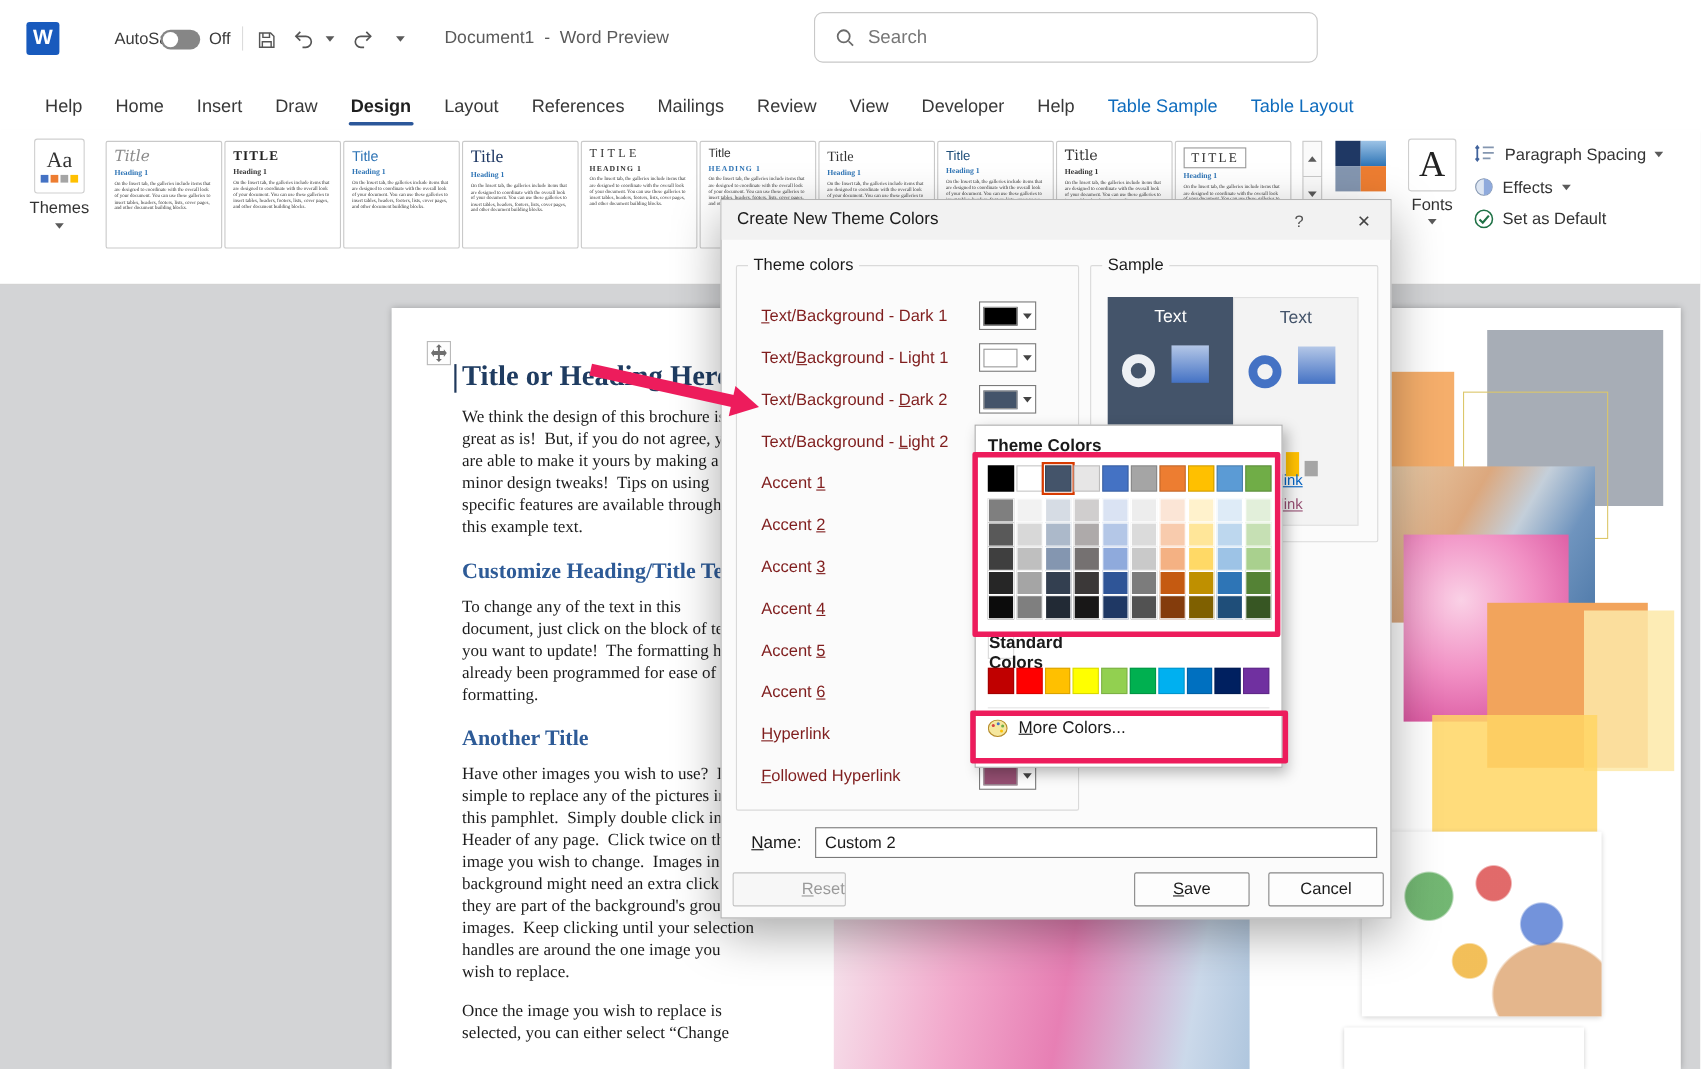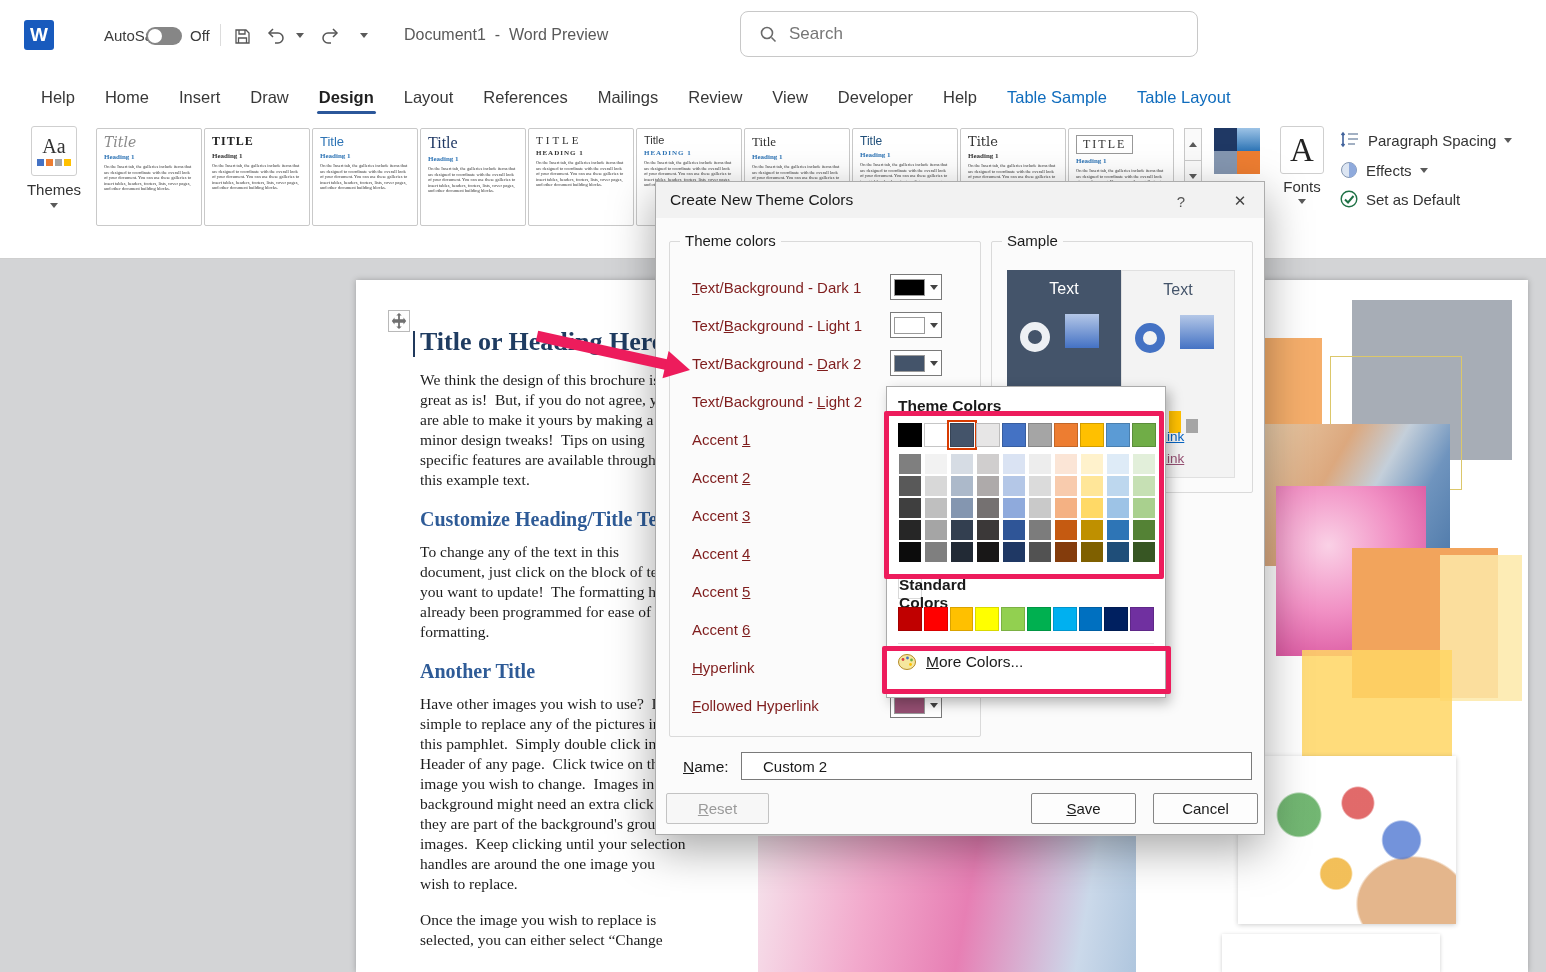--- a/index.html
+++ b/index.html
@@ -116,23 +116,23 @@
   .donut { position:absolute; width:30px; height:30px; border-radius:50%; left:13px; top:52px; }
   .sample-dark .donut { border:8px solid #EDF0F4; }
   .sample-light .donut { border:8px solid #4472C4; }
   .gsq { position:absolute; width:34px; height:34px; left:58px; top:44px; background:linear-gradient(180deg,#B4C7E7,#4472C4); }
   .bars { position:absolute; left:13px; bottom:44px; display:flex; align-items:flex-end; gap:5px; height:44px; }
   .sbar { width:12px; }
   .slink { position:absolute; left:6px; font-size:13.5px; text-decoration:underline; white-space:nowrap; }
   .slink.l1 { top:158px; } .slink.l2 { top:180px; }
 
   .name-label { position:absolute; left:27px; top:576px; font-size:15.5px; }
-  .name-input { position:absolute; left:85px; top:570px; width:511px; height:28px; border:1px solid #7a7a7a; font-size:15px; padding:0 21px; background:#fff; color:#1a1a1a; font-family:"Liberation Sans",sans-serif; }
+  .name-input { position:absolute; left:85px; top:570px; width:511px; height:28px; border:1px solid #7a7a7a; font-size:15px; padding:0 8px; background:#fff; color:#1a1a1a; font-family:"Liberation Sans",sans-serif; }
   .btn { position:absolute; top:611px; height:31px; border:1px solid #868686; background:#FDFDFD; font-size:15px; border-radius:2px; cursor:pointer; font-family:"Liberation Sans",sans-serif; color:#1a1a1a; }
-  .btn-reset { left:10px; width:103px; color:#9a9a9a; border-color:#c3c3c3; background:#F7F7F7; }
+  .btn-reset { left:10px; width:103px; color:#9a9a9a; border-color:#c3c3c3; background:#F7F7F7;text-align:right; }
   .btn-save { left:375px; width:105px; }
   .btn-cancel { left:497px; width:105px; }
 
   
   .picker { position:absolute; left:230px; top:204px; width:280px; height:312px; background:#fff; border:1px solid #ABABAB; box-shadow:4px 5px 12px rgba(0,0,0,.28); z-index:5; padding:8px 11px; }
   .picker-header { font-weight:700; font-size:15.5px; margin:2px 0 8px; color:#1a1a1a; }
   .picker-header.std { margin-top:12px; }
   .pgrid { display:flex; gap:2px; }
   .pcol { width:24px; }
   .pswatch { cursor:pointer; }

